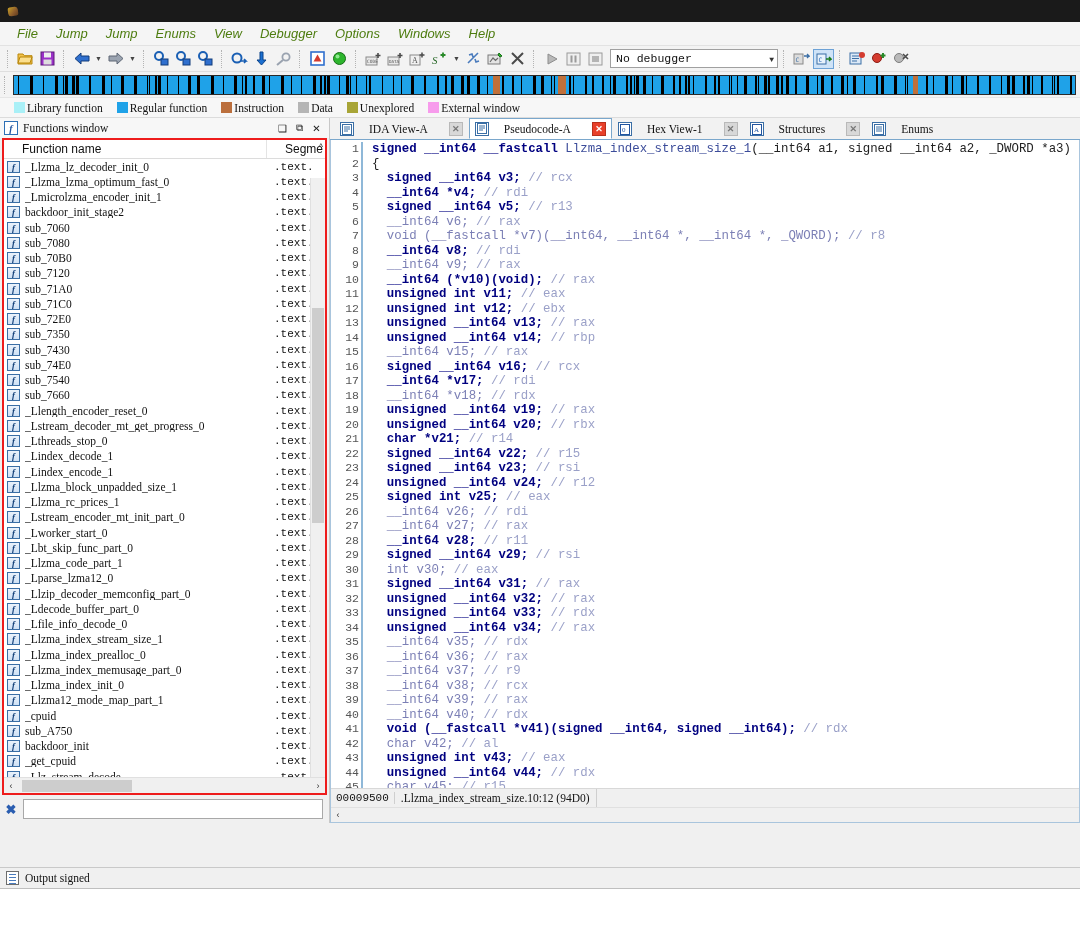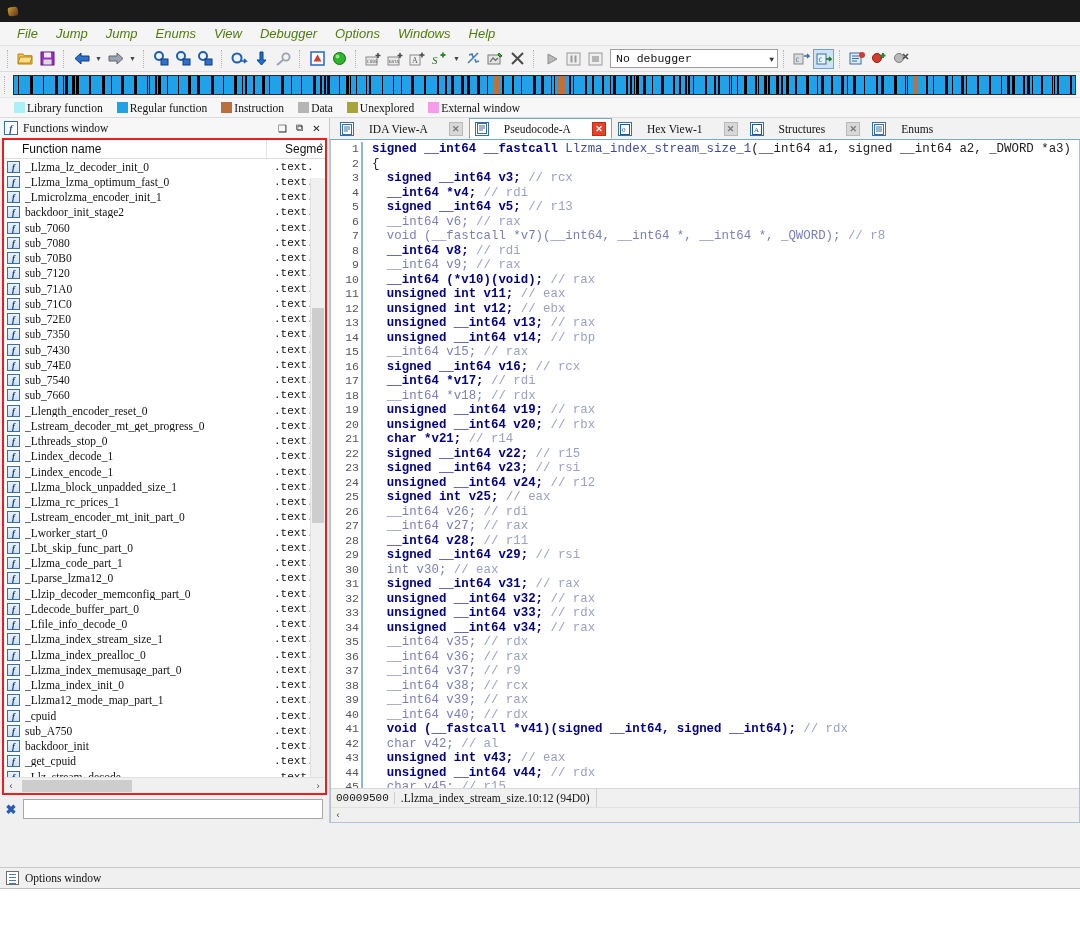--- a/index.html
+++ b/index.html
@@ -1261,21 +1261,21 @@
           <span class="arrow">‹</span>
           <span class="track"></span>
         </div>
       </div>
     </div>
   </div>
 
   <div class="outwin">
     <div class="ow-title">
       <span class="oicon"></span>
-      <span>Options window</span>
+      <span>Output signed</span>
     </div>
     <div class="ow-body">
       
       
     </div>
   </div>
 
 
 </div>
 

